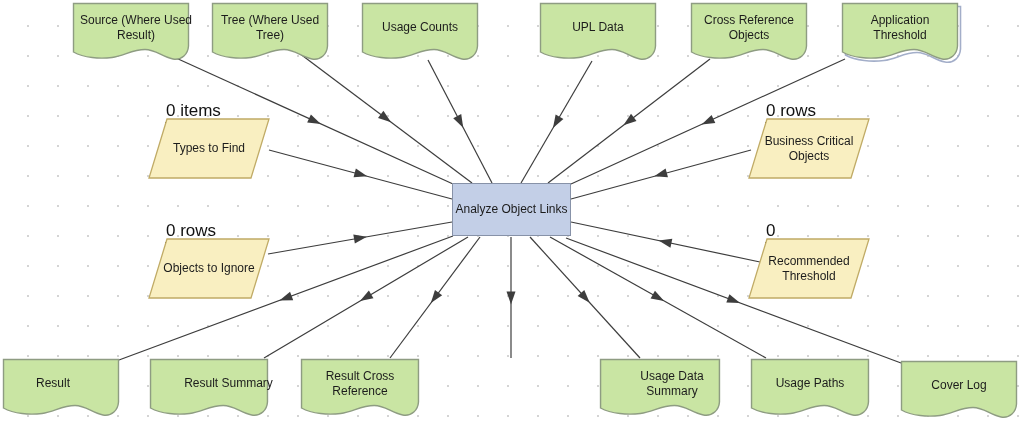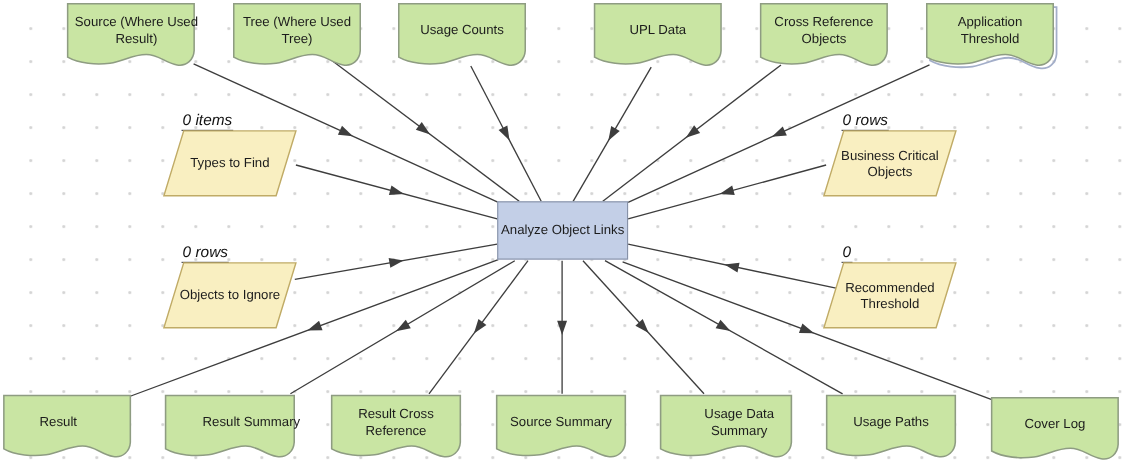--- a/index.html
+++ b/index.html
@@ -25,22 +25,22 @@
   .doc-shape{fill:var(--document-fill); stroke:var(--document-stroke); stroke-width:1.4;}
   .doc-shadow{fill:none; stroke:#a3aec9; stroke-width:1.6;}
   .par-shape{fill:var(--parallelogram-fill); stroke:var(--parallelogram-stroke); stroke-width:1.3;}
   .doc-label{position:absolute; left:2px; right:2px; top:3px; bottom:16px;
     display:flex; align-items:center; justify-content:center; text-align:center;}
   .par-label{position:absolute; inset:2px 10px; display:flex; align-items:center;
     justify-content:center; text-align:center;}
   .process{width:119px; height:53px; background:var(--process-fill);
     border:1.2px solid var(--process-stroke); box-sizing:border-box;
     display:flex; align-items:center; justify-content:center; text-align:center;}
-  .annotation{position:absolute; z-index:2; font-size:14px; color:#111;
-    border-bottom:1px solid #4a4a4a; padding:0 1px 1px 1px; white-space:nowrap;font-style:italic;}
+  .annotation{position:absolute; z-index:2; font-size:17px; color:#111;
+    border-bottom:1px solid #4a4a4a; padding:0 1px 1px 1px; white-space:nowrap;}
 </style>
 </head>
 <body>
 
 <div id="canvas">
 
   <svg id="edge-layer" viewBox="0 0 1020 426" xmlns="http://www.w3.org/2000/svg">
       <g>
         <line x1="176" y1="58" x2="453" y2="184" class="edge-line"></line>
         <polygon points="320.87177733923386,123.89835359113165 307.17524925778633,122.61183949710893 310.90170387495556,114.41955434666538" class="edge-arrow"></polygon>
@@ -104,21 +104,21 @@
       <g>
         <line x1="550" y1="237" x2="766" y2="358" class="edge-line"></line>
         <polygon points="664.1070599219073,300.92108449329066 650.566108606964,298.4936089555484 654.9646458126235,290.64167477023904" class="edge-arrow"></polygon>
       </g>
       <g>
         <line x1="566" y1="238" x2="901" y2="363" class="edge-line"></line>
         <polygon points="740.0583181500574,302.9471336380811 726.3054271040415,302.61851854953875 729.4517417815745,294.18639521375076" class="edge-arrow"></polygon>
       </g>
     </svg>
 
-  <div class="node" style="left:60px; top:2px; width:128px; height:64px;">
+  <div class="node" style="left:72px; top:2px; width:128px; height:64px;">
     <svg width="118" height="64" viewBox="0 0 118 64">
       <path class="doc-shape" d="M1.5,1.5 H116.5 V44 C116,52 110,58.5 101,57 C90,55 84,47.5 73,47.5 C60,47.5 52,54 40,55.5 C28,57 12,56 1.5,50 Z"></path>
     </svg>
     <div class="doc-label">Source (Where Used Result)</div>
   </div>
 
   <div class="node" style="left:211px; top:2px; width:118px; height:64px;">
     <svg width="118" height="64" viewBox="0 0 118 64">
       <path class="doc-shape" d="M1.5,1.5 H116.5 V44 C116,52 110,58.5 101,57 C90,55 84,47.5 73,47.5 C60,47.5 52,54 40,55.5 C28,57 12,56 1.5,50 Z"></path>
     </svg>
@@ -204,26 +204,20 @@
     <div class="doc-label">Result Summary</div>
   </div>
 
   <div class="node" style="left:300px; top:358px; width:120px; height:64px;">
     <svg width="120" height="64" viewBox="0 0 118 64" preserveAspectRatio="none">
       <path class="doc-shape" d="M1.5,1.5 H116.5 V44 C116,52 110,58.5 101,57 C90,55 84,47.5 73,47.5 C60,47.5 52,54 40,55.5 C28,57 12,56 1.5,50 Z"></path>
     </svg>
     <div class="doc-label">Result Cross Reference</div>
   </div>
 
-  <div class="node" style="left:450px; top:358px; width:120px; height:64px;">
-    <svg width="120" height="64" viewBox="0 0 118 64" preserveAspectRatio="none">
-      <path class="doc-shape" d="M1.5,1.5 H116.5 V44 C116,52 110,58.5 101,57 C90,55 84,47.5 73,47.5 C60,47.5 52,54 40,55.5 C28,57 12,56 1.5,50 Z"></path>
-    </svg>
-    <div class="doc-label">Source Summary</div>
-  </div>
 
   <div class="node" style="left:599px; top:358px; width:122px; height:64px;">
     <svg width="122" height="64" viewBox="0 0 118 64" preserveAspectRatio="none">
       <path class="doc-shape" d="M1.5,1.5 H116.5 V44 C116,52 110,58.5 101,57 C90,55 84,47.5 73,47.5 C60,47.5 52,54 40,55.5 C28,57 12,56 1.5,50 Z"></path>
     </svg>
     <div class="doc-label" style="left:0; right:0;padding-left:24px;">Usage Data Summary</div>
   </div>
 
   <div class="node" style="left:750px; top:358px; width:120px; height:64px;">
     <svg width="120" height="64" viewBox="0 0 118 64" preserveAspectRatio="none">

